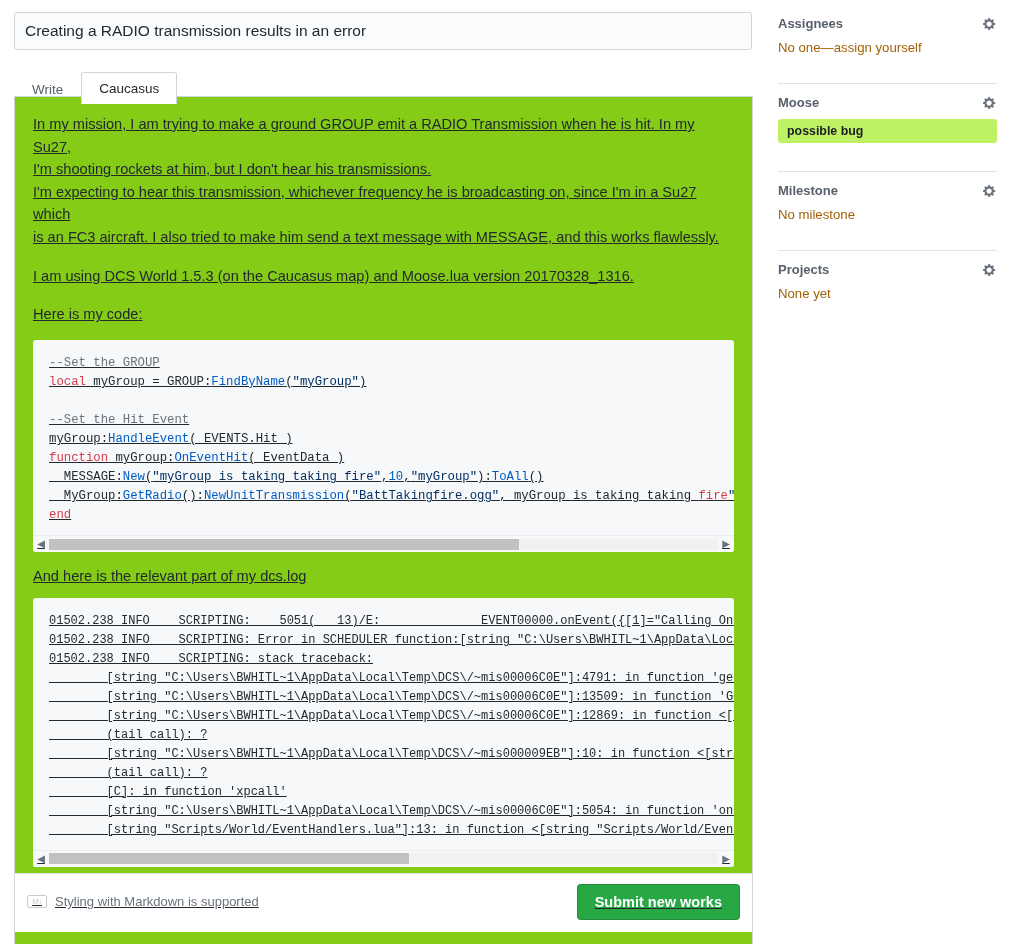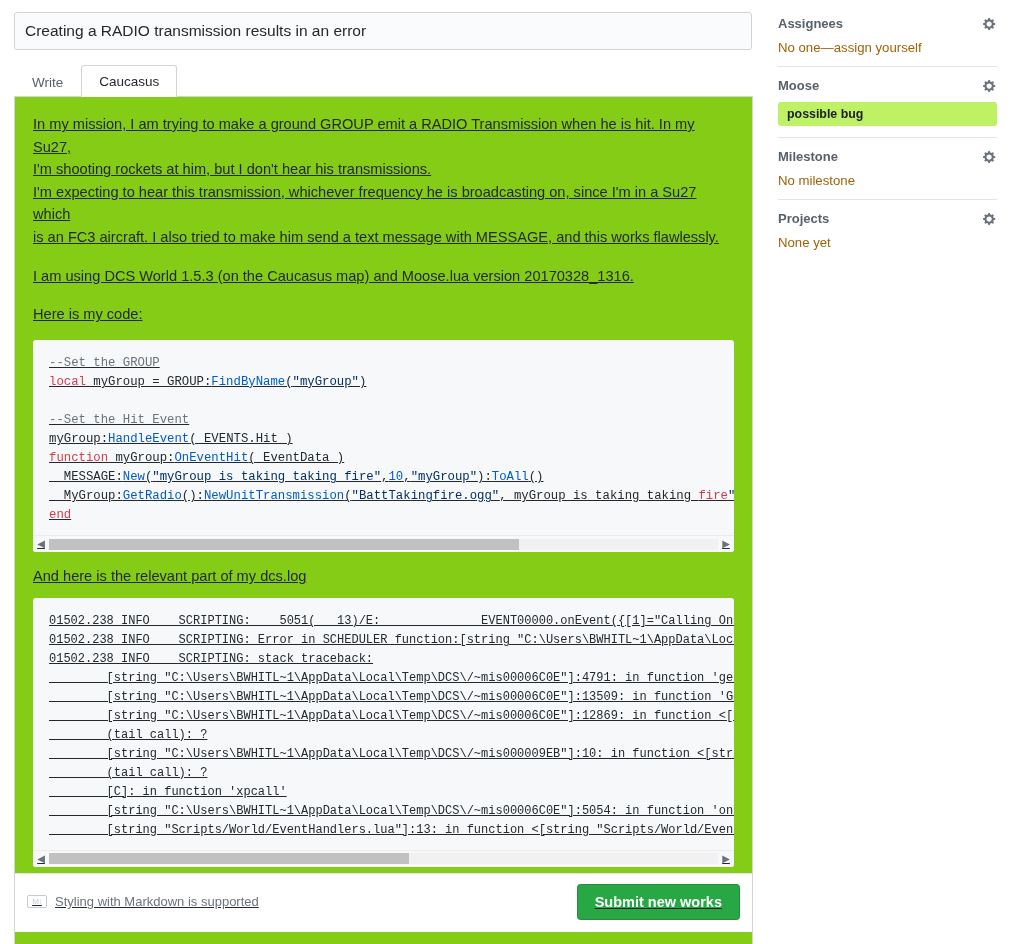--- a/index.html
+++ b/index.html
@@ -49,21 +49,21 @@
     width: 739px;
   }
   .tab {
     font-size: 13.5px;
     padding: 8px 17px 7px 17px;
     color: #586069;
     cursor: pointer;
     border: 1px solid transparent;
     border-bottom: none;
     position: relative;
-    top: 1px;
+    top: 8px;
     background: transparent;
   }
   .tab.active {
     background: #fff;
     border: 1px solid #d1d5da;
     border-bottom: 1px solid #fff;
     border-radius: 3px 3px 0 0;
     color: #24292e;
     font-weight: normal;
   }
@@ -184,21 +184,21 @@
   }
 
   
   .sidebar {
     width: 245px;
     padding: 16px 14px 0 12px;
     font-size: 13.2px;
   }
   .side-section {
     border-bottom: 1px solid #e1e4e8;
-    padding-bottom: 11px;
+    padding-bottom: 28px;
     margin-bottom: 11px;
   }
   .side-section:last-child { border-bottom: none; }
   .side-head {
     display: flex;
     align-items: center;
     justify-content: space-between;
     margin-bottom: 9px;
   }
   .side-title {

